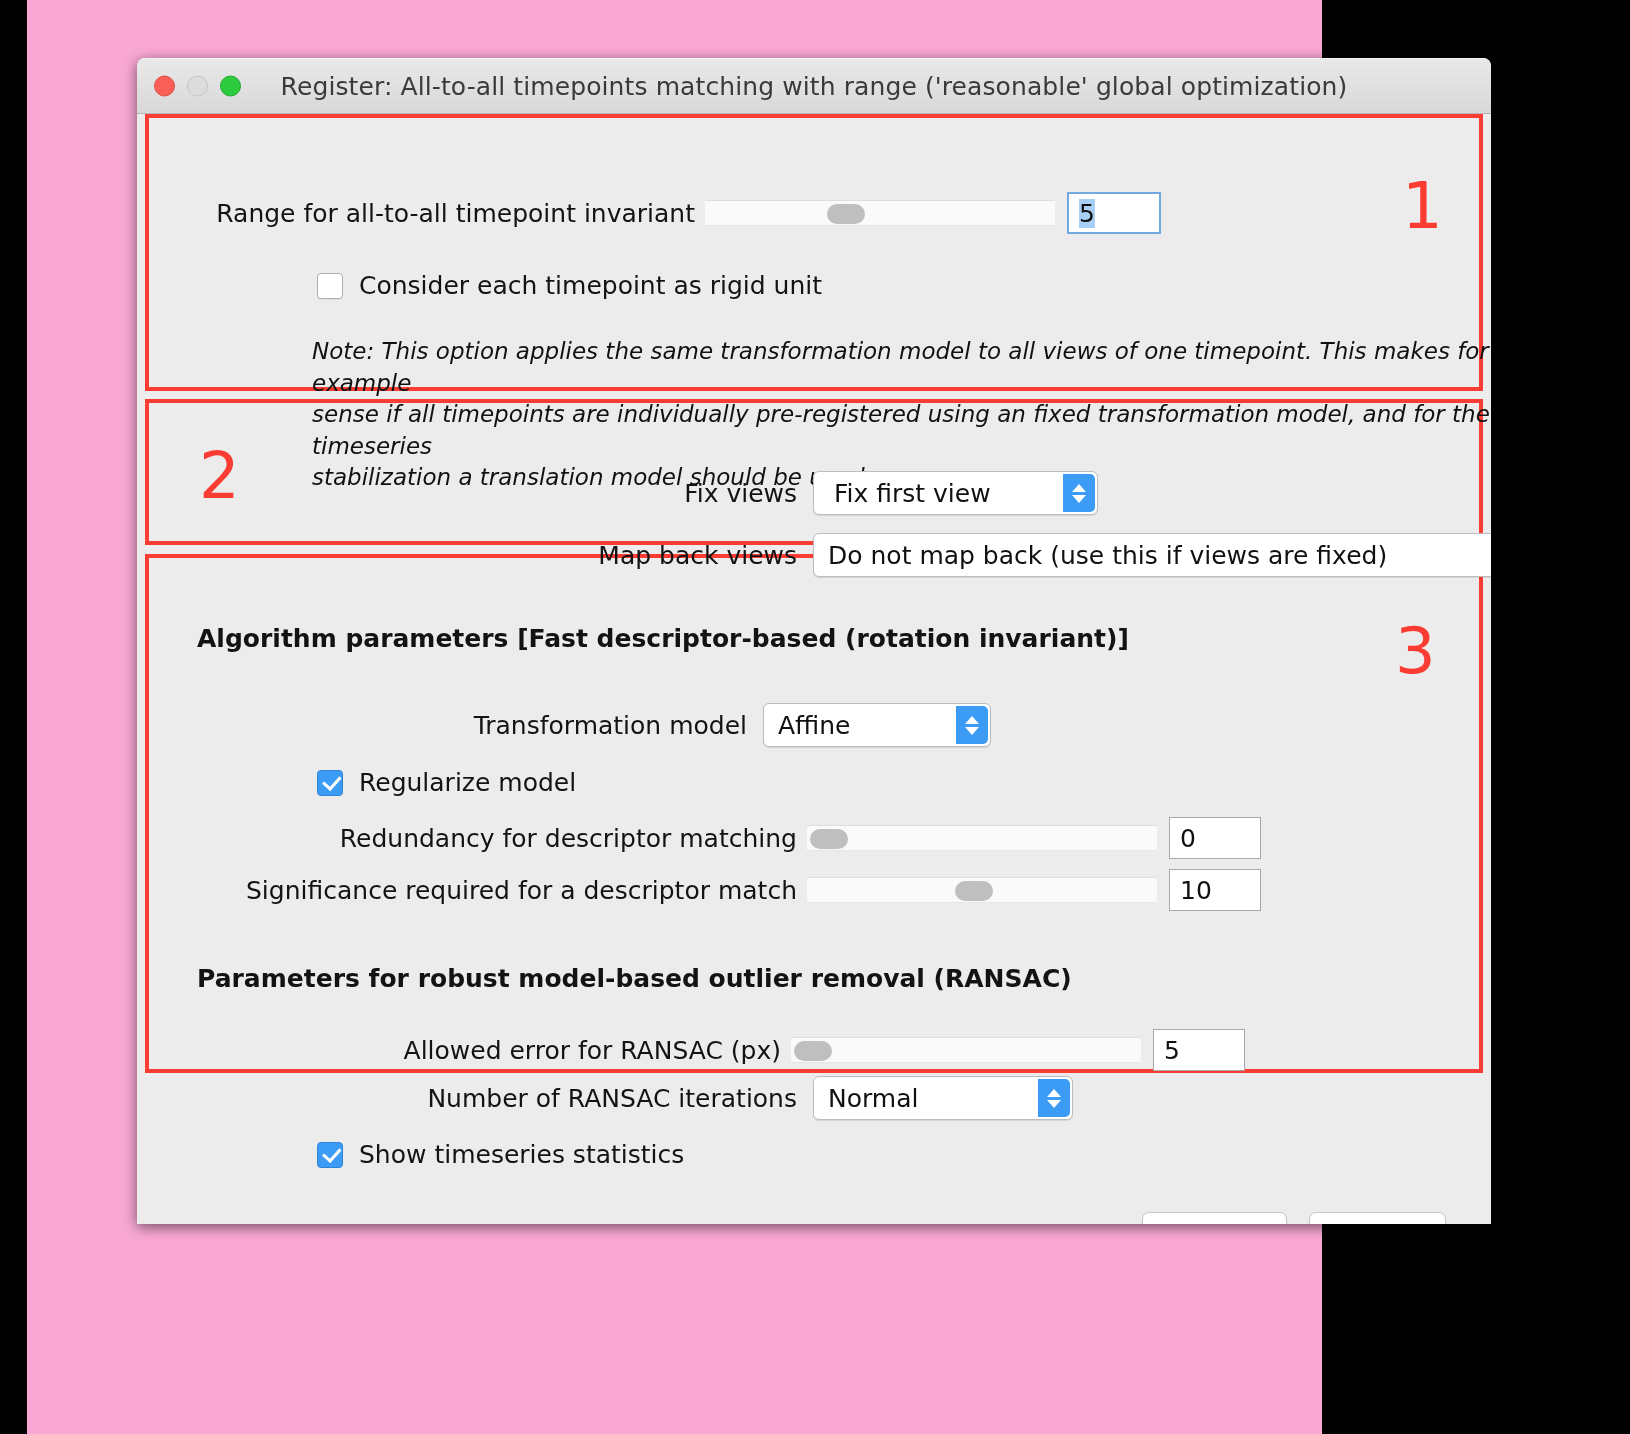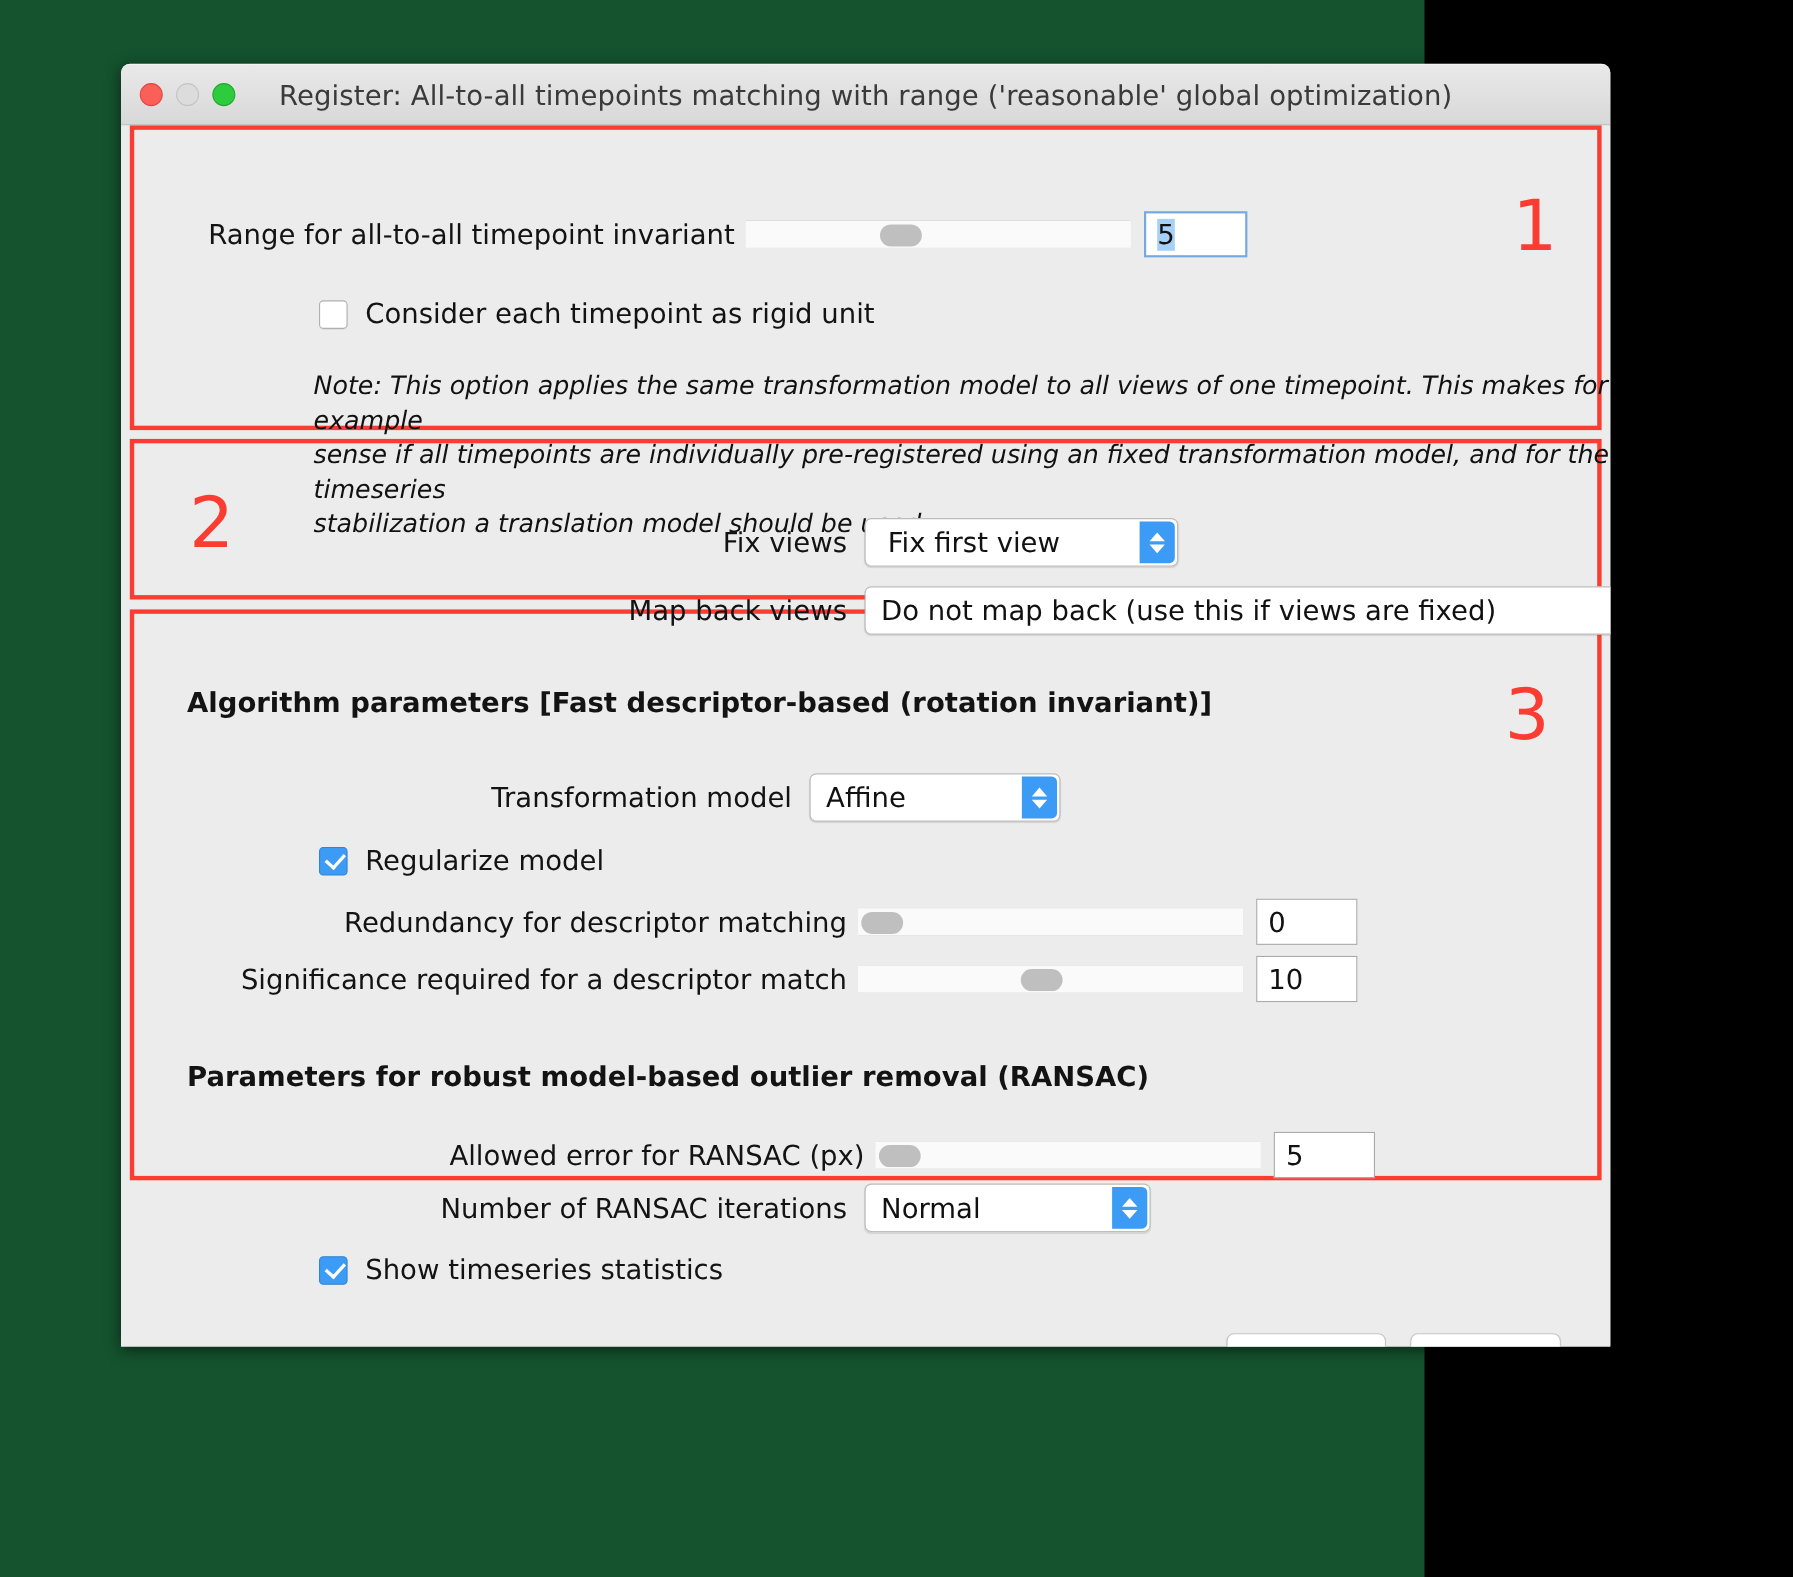--- a/index.html
+++ b/index.html
@@ -9,21 +9,22 @@
     width: 1630px;
     height: 1434px;
     overflow: hidden;
     font-family: "DejaVu Sans", "Liberation Sans", sans-serif;
   }
 
   #screen {
     position: relative;
     width: 1295px;
     height: 1434px;
-    background: #14532d;
+    background: #f9a8d4;
+    margin-left: 27px;
   }
 
   
   .window {
     position: absolute;
     left: 110px;
     top: 58px;
     width: 1354px;
     height: 1166px;
     background: #ececec;
@@ -346,21 +347,21 @@
         <div class="slider" style="width:350px; margin-left:10px;">
           <div class="knob" style="left:148px;"></div>
         </div>
         <div class="numfield" style="width:92px; margin-left:12px;">
           <span>10</span>
         </div>
       </div>
 
       <div class="lbl lbl-bold" style="position:absolute; left:60px; top:850px;">Parameters for robust model-based outlier removal (RANSAC)</div>
 
-      <div class="row" style="left:76px; top:914px; height:44px;">
+      <div class="row" style="left:44px; top:914px; height:44px;">
         <span class="lbl" style="width:600px; text-align:right;">Allowed error for RANSAC (px)</span>
         <div class="slider" style="width:350px; margin-left:10px;">
           <div class="knob" style="left:3px;"></div>
         </div>
         <div class="numfield" style="width:92px; margin-left:12px;">
           <span>5</span>
         </div>
       </div>
 
       <div class="row" style="left:60px; top:962px;">

